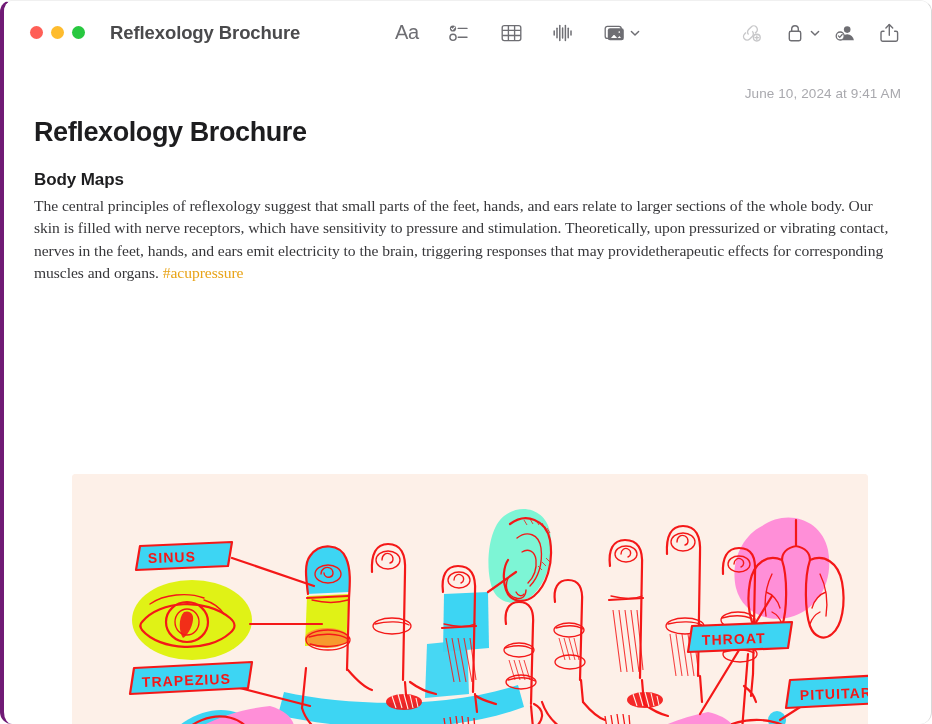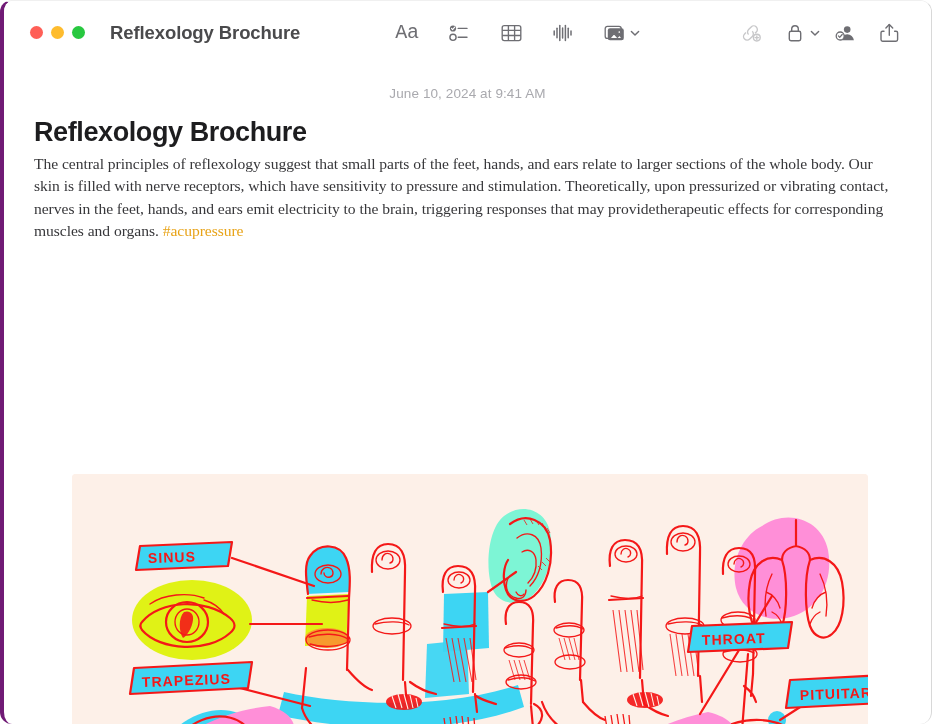--- a/index.html
+++ b/index.html
@@ -45,21 +45,20 @@
     color: #4a4a4c;
     letter-spacing: -0.1px;
     white-space: nowrap;
   }
 
   .tb-center {
     position: absolute;
     left: 381px;
     display: flex; align-items: center;
     gap: 8px;
-    font-family: Liberation Mono, monospace;
   }
   .tb-right {
     position: absolute;
     right: 20px;
     display: flex; align-items: center;
     gap: 0px;
   }
   .tb-btn {
     width: 44px; height: 36px;
     display: flex; align-items: center; justify-content: center;
@@ -79,21 +78,21 @@
   .dim { opacity: 0.38; }
 
   
   .doc {
     position: relative;
     padding: 0 30px;
     height: 661px;
     overflow: hidden;
   }
   .doc-date {
-    text-align: center;
+    text-align: right;
     font-size: 13.5px;
     color: #a9a9ae;
     margin-top: 22px;
     letter-spacing: 0.1px;
   }
   .doc-title {
     font-size: 27px;
     font-weight: 700;
     color: #1d1d1f;
     margin-top: 16px;
@@ -283,20 +282,21 @@
   </div>
 
   <div class="doc">
 
     <div class="doc-date">June 10, 2024 at 9:41 AM</div>
 
     <div class="doc-title">Reflexology Brochure</div>
 
 
 
+    <div class="sec-head">Body Maps</div>
 
     <p class="body-text"><span>The central principles of reflexology suggest that small parts of the feet, hands, and ears relate to larger sections of the whole body. Our skin is filled with nerve receptors, which have sensitivity to pressure and stimulation. Theoretically, upon pressurized or vibrating contact, nerves in the feet, hands, and ears emit electricity to the brain, triggering responses that may providetherapeutic effects for corresponding muscles and organs.</span> <span class="hashtag">#acupressure</span></p>
 
     <div class="illus-wrap">
       <svg width="796" height="282" viewBox="0 0 796 282">
         <defs>
           <style>
             .ink   { stroke:#F41818; fill:none; stroke-width:2.2; stroke-linecap:round; stroke-linejoin:round; }
             .ink-t { stroke:#F41818; fill:none; stroke-width:1.35; stroke-linecap:round; stroke-linejoin:round; }
             .ink-f { fill:#F41818; stroke:none; }

